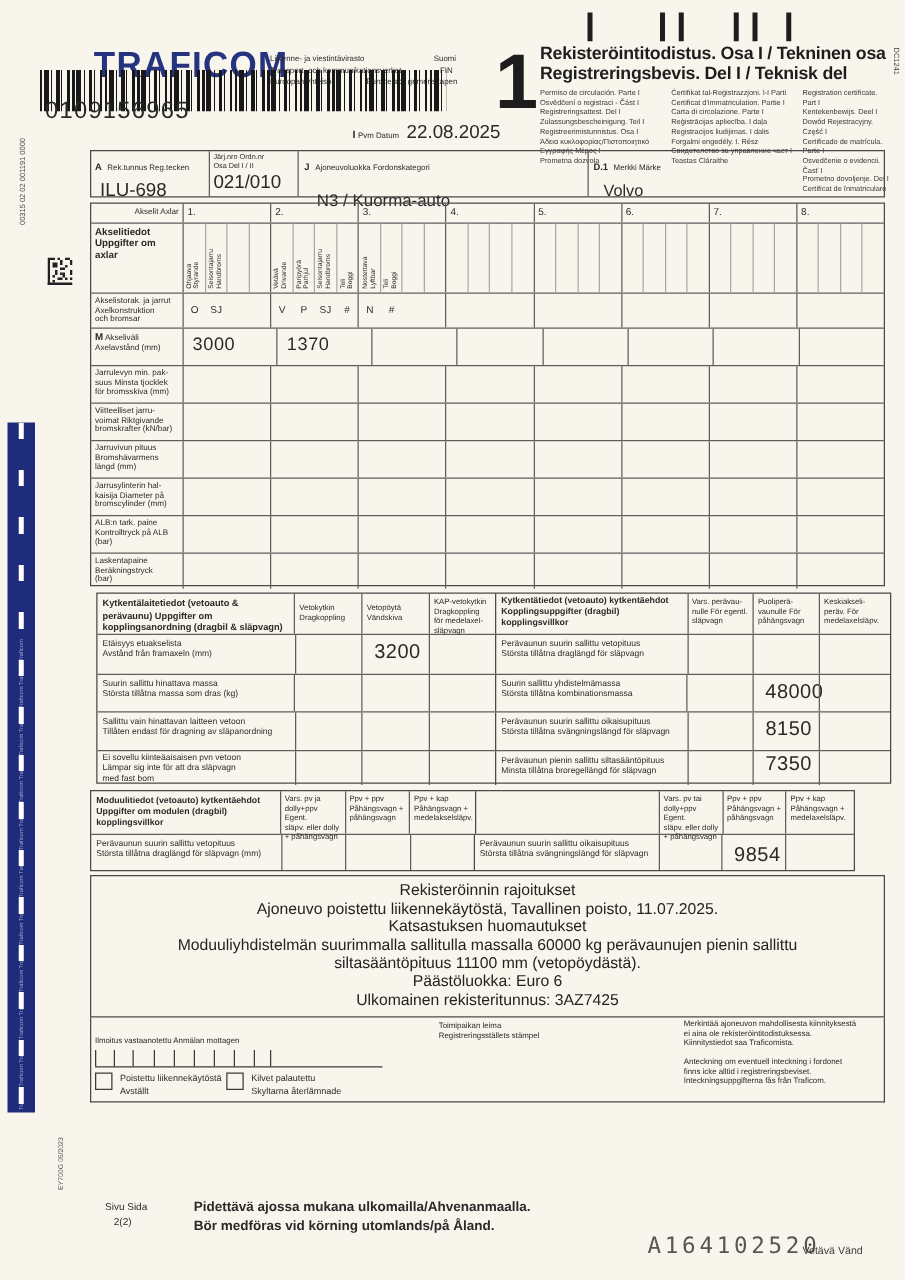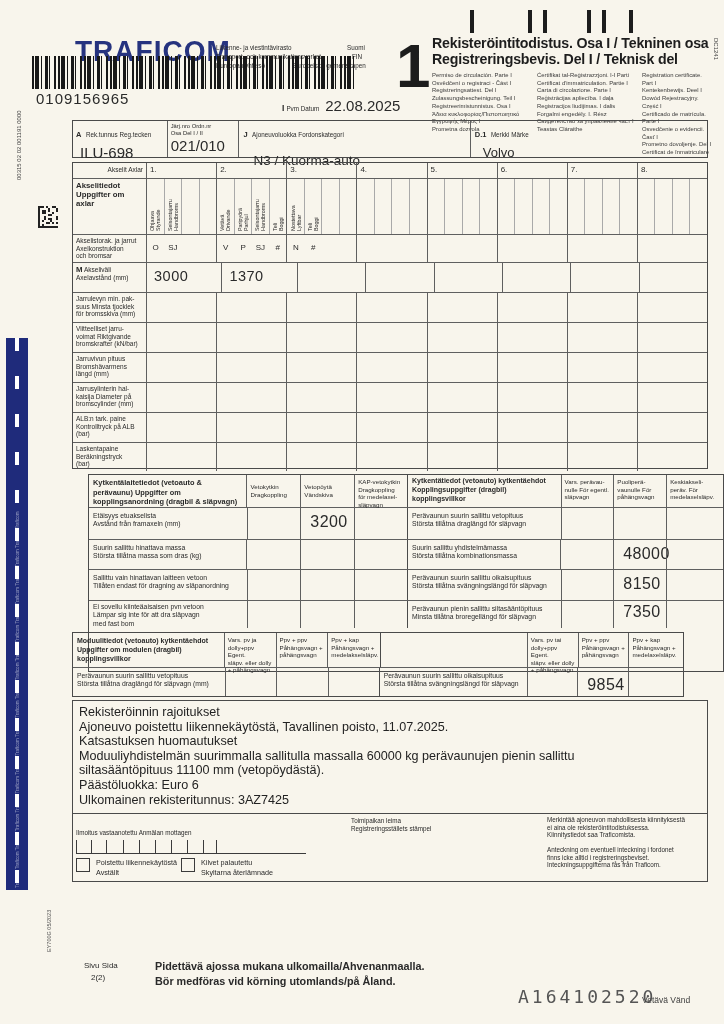--- a/index.html
+++ b/index.html
@@ -93,21 +93,21 @@
 Kentekenbewijs. Deel I
 Dowód Rejestracyjny. Część I
 Certificado de matrícula. Parte I
 Osvedčenie o evidencii. Časť I
 Prometno dovoljenje. Del I
 Certificat de înmatriculare</div>
 
   <span class="abs vrot90" style="left:719px;top:38px;font-size:6px;color:#444;">DC1241</span>
 
   <div class="abs barcode" style="left:32px;top:56px;width:325px;height:33px;"></div>
-  <div class="abs" style="left:36px;top:90px;font-size:15px;letter-spacing:1px;">0109156965</div>
+  <div class="abs" style="left:36px;top:78px;font-size:19px;letter-spacing:1px;">0109156965</div>
 
   <span class="abs vrot" style="left:16px;top:180px;font-size:6px;color:#444;">00315 02 02 001191 0000</span>
 
   <svg class="abs" style="left:38px;top:206px;" width="20" height="22" viewBox="0 0 10 11">
     <rect x="0" y="0" width="1" height="11" fill="#222"></rect>
       <rect x="0" y="10" width="10" height="1" fill="#222"></rect>
     <rect x="1" y="0" width="2" height="1" fill="#222"></rect>
       <rect x="4" y="0" width="1" height="1" fill="#222"></rect>
       <rect x="7" y="0" width="2" height="1" fill="#222"></rect>
     <rect x="9" y="1" width="1" height="2" fill="#222"></rect>
@@ -381,21 +381,21 @@
         <div class="axc bl"></div>
       <div class="axc bl"></div>
         <div class="axc bl"></div>
       <div class="axc bl"></div>
         <div class="axc bl"></div>
       <div class="axc bl"></div>
         <div class="axc bl"></div>
     </div>
   </div>
 
-  <div class="tbl" style="left:88px;top:474px;width:636px;height:198px;">
+  <div class="tbl" style="left:77px;top:474px;width:636px;height:153px;">
     <div class="frow" style="height:32px;">
       <div class="cheadb preline" style="width:158px;">Kytkentälaitetiedot (vetoauto &amp;
 perävaunu) Uppgifter om
 kopplingsanordning (dragbil &amp; släpvagn)</div>
       <div class="bl chead preline" style="width:54px;padding-top:8px;">Vetokytkin
 Dragkoppling</div>
       <div class="bl chead preline" style="width:54px;padding-top:8px;">Vetopöytä
 Vändskiva</div>
       <div class="bl chead preline" style="width:53px;">KAP-vetokytkin
 Dragkoppling
@@ -502,21 +502,21 @@
       <div class="bl" style="width:53px;"></div>
       <div class="blh cdesc preline" style="width:154px;">Perävaunun suurin sallittu oikaisupituus
 Största tillåtna svängningslängd för släpvagn</div>
       <div class="bl" style="width:53px;"></div>
       <div class="bl cval" style="width:53px;padding-top:8px;">9854</div>
       <div class="bl" style="width:57px;"></div>
     </div>
   </div>
 
   <div class="tbl" style="left:72px;top:700px;width:636px;height:114px;padding:2px 6px;">
-    <div class="preline" style="font-size:12.6px;line-height:14.6px;margin-top:2px;color:#232323;">Rekisteröinnin rajoitukset
+    <div class="preline" style="font-size:12.6px;line-height:14.6px;margin-top:2px;color:#232323;text-align:center;">Rekisteröinnin rajoitukset
 Ajoneuvo poistettu liikennekäytöstä, Tavallinen poisto, 11.07.2025.
 Katsastuksen huomautukset
 Moduuliyhdistelmän suurimmalla sallitulla massalla 60000 kg perävaunujen pienin sallittu
 siltasääntöpituus 11100 mm (vetopöydästä).
 Päästöluokka: Euro 6
 Ulkomainen rekisteritunnus: 3AZ7425</div>
   </div>
 
   <div class="abs" style="left:72px;top:814px;width:636px;height:68px;border:1.6px solid #4a4a4a;border-top:none;">
     <div class="abs tiny preline" style="left:278px;top:3px;">Toimipaikan leima

